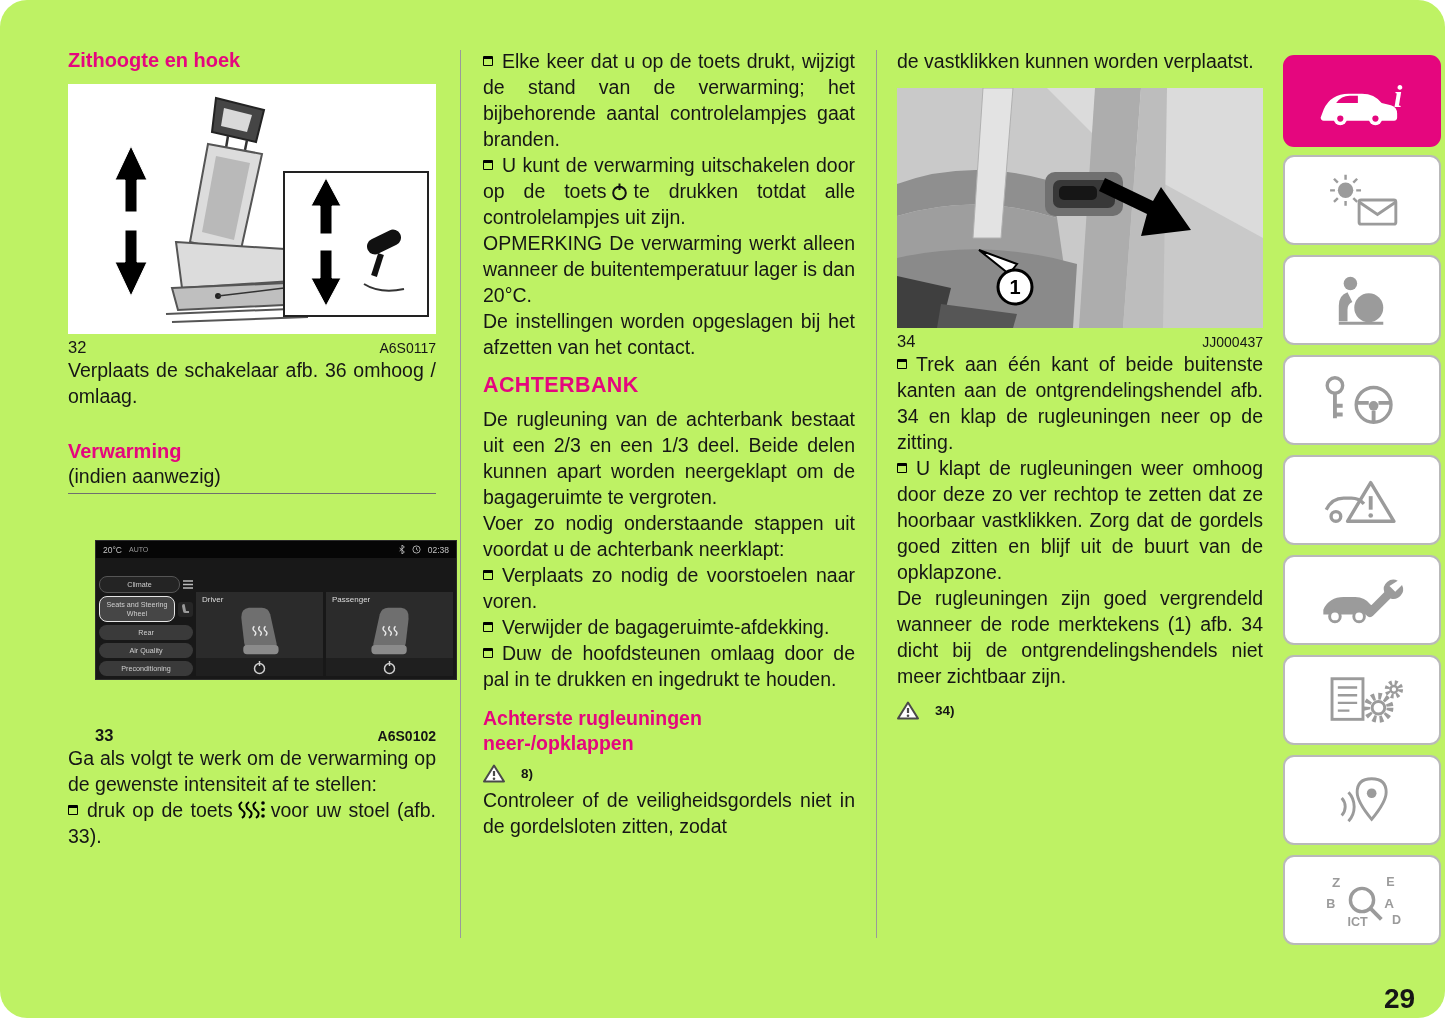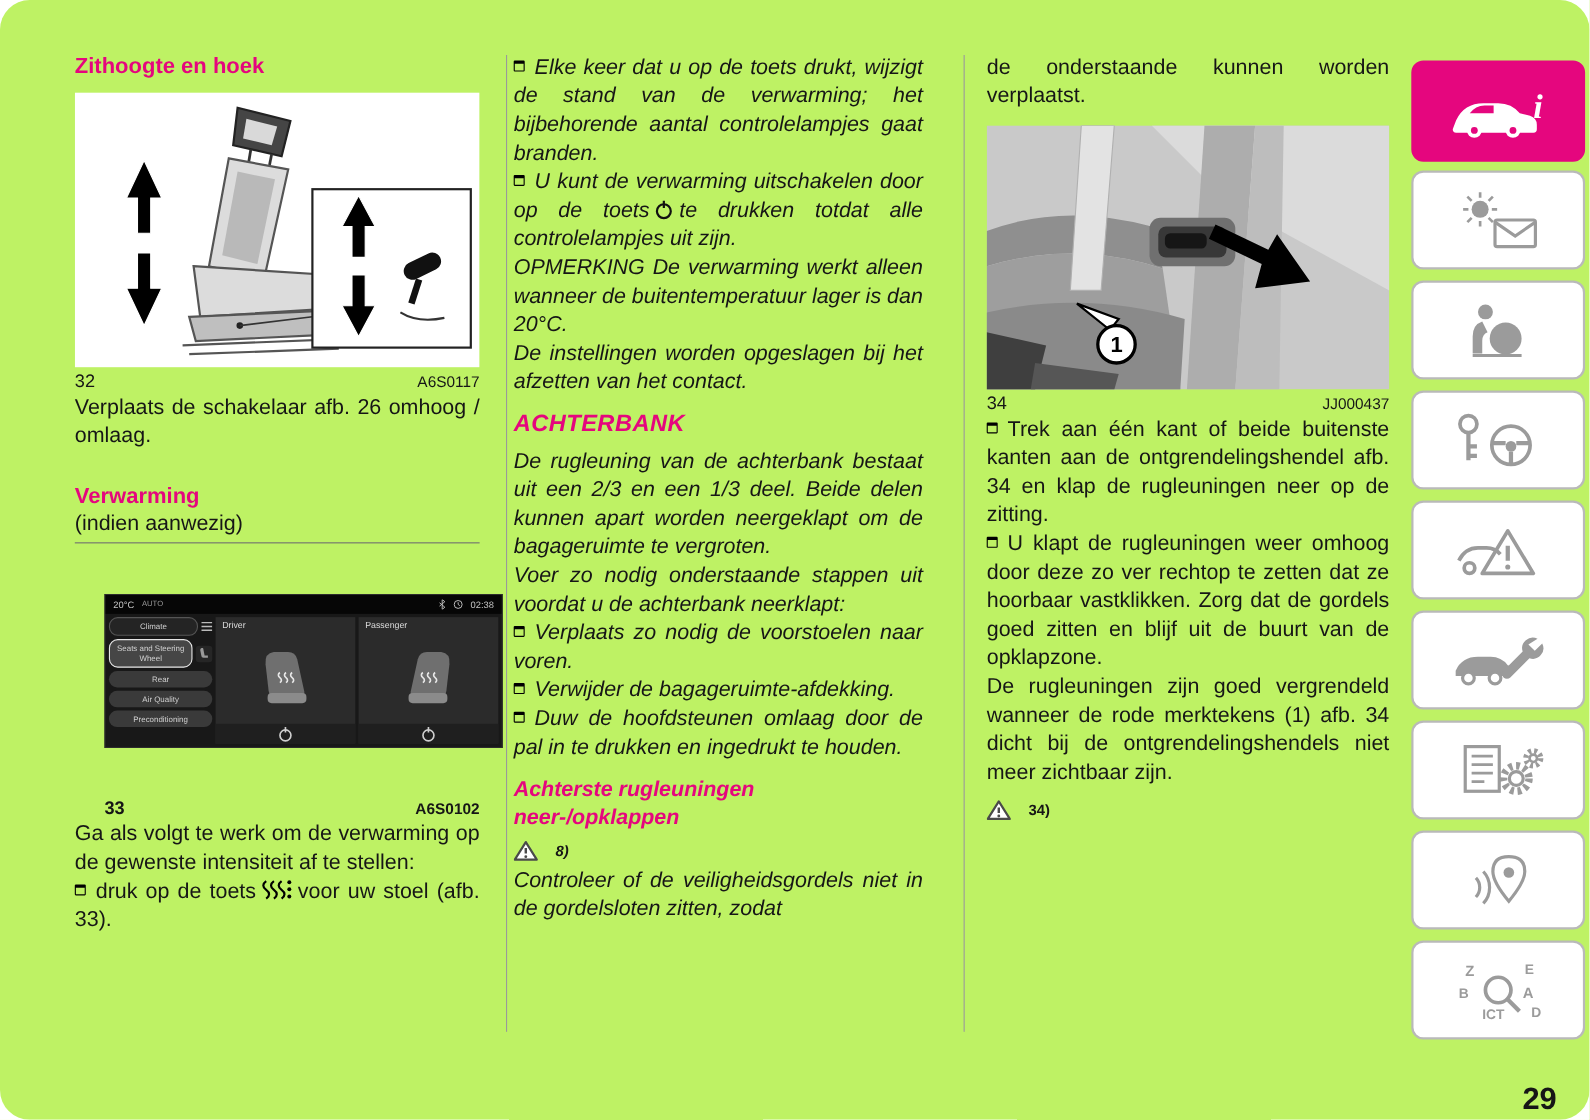--- a/index.html
+++ b/index.html
@@ -1,20 +1,20 @@
 <!DOCTYPE html>
 <html><head>
 <meta charset="utf-8">
 <style>
   html,body{margin:0;padding:0;background:#fff;}
   .page{position:relative;width:1445px;height:1018px;background:#bef264;overflow:hidden;
         font-family:"Liberation Sans",sans-serif;color:#161616;border-radius:27px;}
   .col{position:absolute;top:48px;}
   .col-left{left:68px;width:368px;}
-  .col-mid{left:467px;width:372px;font-style:italic;}
+  .col-mid{left:483px;width:372px;}
   .col-right{left:897px;width:366px;}
   .vrule{position:absolute;top:50px;width:1px;height:888px;background:#9a9a9a;}
   p.body{margin:0;font-size:19.5px;line-height:26px;text-align:justify;}
   .mt4{margin-top:4px;} .mt8{margin-top:8px;} .mt24{margin-top:24px;} .mt30{margin-top:30px;} .mt36{margin-top:36px;}
   .h-pink{color:#e5067e;font-weight:bold;font-size:20px;margin:0;line-height:24px;}
   .h-caps{color:#e5067e;font-weight:bold;font-size:21.5px;letter-spacing:.4px;margin:12px 0 8px 0;line-height:26px;}
   .h-sub{color:#e5067e;font-weight:bold;font-size:19.5px;line-height:25px;margin:14px 0 6px 0;}
   .sq{display:inline-block;width:10px;height:10px;border:1.6px solid #000;border-top-width:3.2px;
       box-sizing:border-box;margin-right:9px;border-radius:1px;position:relative;top:-2px;}
   .figcap{display:flex;justify-content:space-between;align-items:baseline;font-size:16.5px;margin-top:4px;}
@@ -28,21 +28,21 @@
   .tab{position:absolute;left:1283px;width:158px;height:90px;box-sizing:border-box;background:#fff;
        border:2px solid #b9b9b9;border-radius:11px;display:flex;align-items:center;justify-content:center;cursor:pointer;}
   .tab-active{background:#e5067e;border-color:#e5067e;}
   .pagenum{position:absolute;left:1384px;top:966px;font-weight:bold;font-size:28px;margin-top:17px;}
   
   .ivi{width:362px;height:140px;background:#181818;border:1px solid #2c2c2c;box-sizing:border-box;
        display:flex;flex-direction:column;}
   .ivi-status{height:17px;background:#060606;color:#c3c3c3;font-size:8.5px;display:flex;align-items:center;
        padding:0 7px;gap:7px;}
   .ivi-status .sp{flex:1;}
-  .ivi-body{flex:1;display:flex;gap:3px;padding:3px;min-height:0;}
+  .ivi-body{flex:1;display:flex;gap:3px;padding:3px;min-height:0;align-items:flex-end;}
   .ivi-menu{width:94px;display:flex;flex-direction:column;gap:3px;}
   .menurow{display:flex;align-items:center;gap:3px;}
   .pill{background:#3a3a3a;color:#cfcfcf;font-size:7.2px;line-height:1.25;padding:3px 5px;border-radius:8px;
         text-align:center;}
   .pill-climate{background:#242424;border:1px solid #555;flex:1;}
   .pill-active{border:1.2px solid #e6e6e6;background:#464646;flex:1;}
   .seatchip{width:15px;height:15px;background:#262626;border-radius:3px;display:flex;align-items:center;justify-content:center;}
   .ivi-panels{flex:1;display:flex;gap:3px;min-width:0;}
   .panel{flex:1;background:#2b2b2b;display:flex;flex-direction:column;min-width:0;}
   .panel-title{font-size:8px;color:#ddd;padding:3px 6px 0 6px;}
@@ -86,21 +86,21 @@
         <rect x="298" y="150" width="36" height="16" rx="8" fill="#111" transform="rotate(-26 316 158)"></rect>
         <line x1="313" y1="170" x2="306" y2="192" stroke="#111" stroke-width="6"></line>
         <path d="M296 200 q16 10 40 5" stroke="#333" stroke-width="2" fill="none"></path>
       </svg>
       <div class="figcap">
         <span>32</span>
         <span class="figcode">A6S0117</span>
       </div>
     </div>
 
-    <p class="body mt24">Verplaats de schakelaar afb. 26 omhoog / omlaag.</p>
+    <p class="body mt24">Verplaats de schakelaar afb. 36 omhoog / omlaag.</p>
 
     <h2 class="h-pink" style="margin-top:30px;">Verwarming</h2>
     <p class="body">(indien aanwezig)</p>
     <hr class="hr">
 
     <div style="margin-top:46px;padding-left:27px;">
       <div class="ivi">
         <div class="ivi-status">
           <span>20°C</span>
           <span style="font-size:7px;color:#9a9a9a;">AUTO</span>
@@ -235,21 +235,21 @@
         <line x1="11" y1="7" x2="11" y2="12" stroke="#4a4a4a" stroke-width="2.2"></line>
         <circle cx="11" cy="14.8" r="1.3" fill="#4a4a4a"></circle>
       </svg>
       <span class="wref">8)</span>
     </div>
 
     <p class="body">Controleer of de veiligheidsgordels niet in de gordelsloten zitten, zodat</p>
   </div>
 
   <div class="col col-right">
-    <p class="body">de onderstaande kunnen worden verplaatst.</p>
+    <p class="body">de vastklikken kunnen worden verplaatst.</p>
 
     <div style="margin-top:14px;">
       <svg class="fig" width="366" height="240" viewBox="0 0 366 240">
         <rect width="366" height="240" fill="#c9c9c9"></rect>
         <path d="M150 0 H366 V150 L220 70 Z" fill="#dbdbdb"></path>
         <path d="M198 0 h46 l-18 240 h-44 z" fill="#adadad"></path>
         <path d="M244 0 h26 l-4 240 h-40 z" fill="#bdbdbd"></path>
         <path d="M0 96 Q70 70 150 92 L160 130 Q80 104 0 128 Z" fill="#8f8f8f"></path>
         <path d="M0 128 Q80 104 160 130 L176 240 H0 Z" fill="#9e9e9e"></path>
         <path d="M0 170 Q90 150 180 176 L176 240 H0 Z" fill="#8a8a8a"></path>

